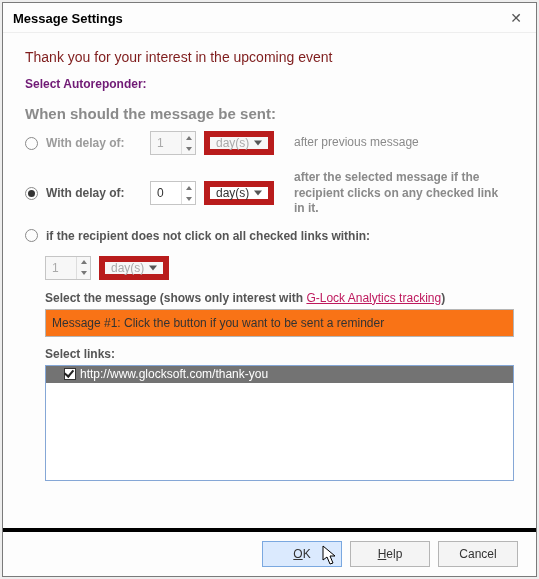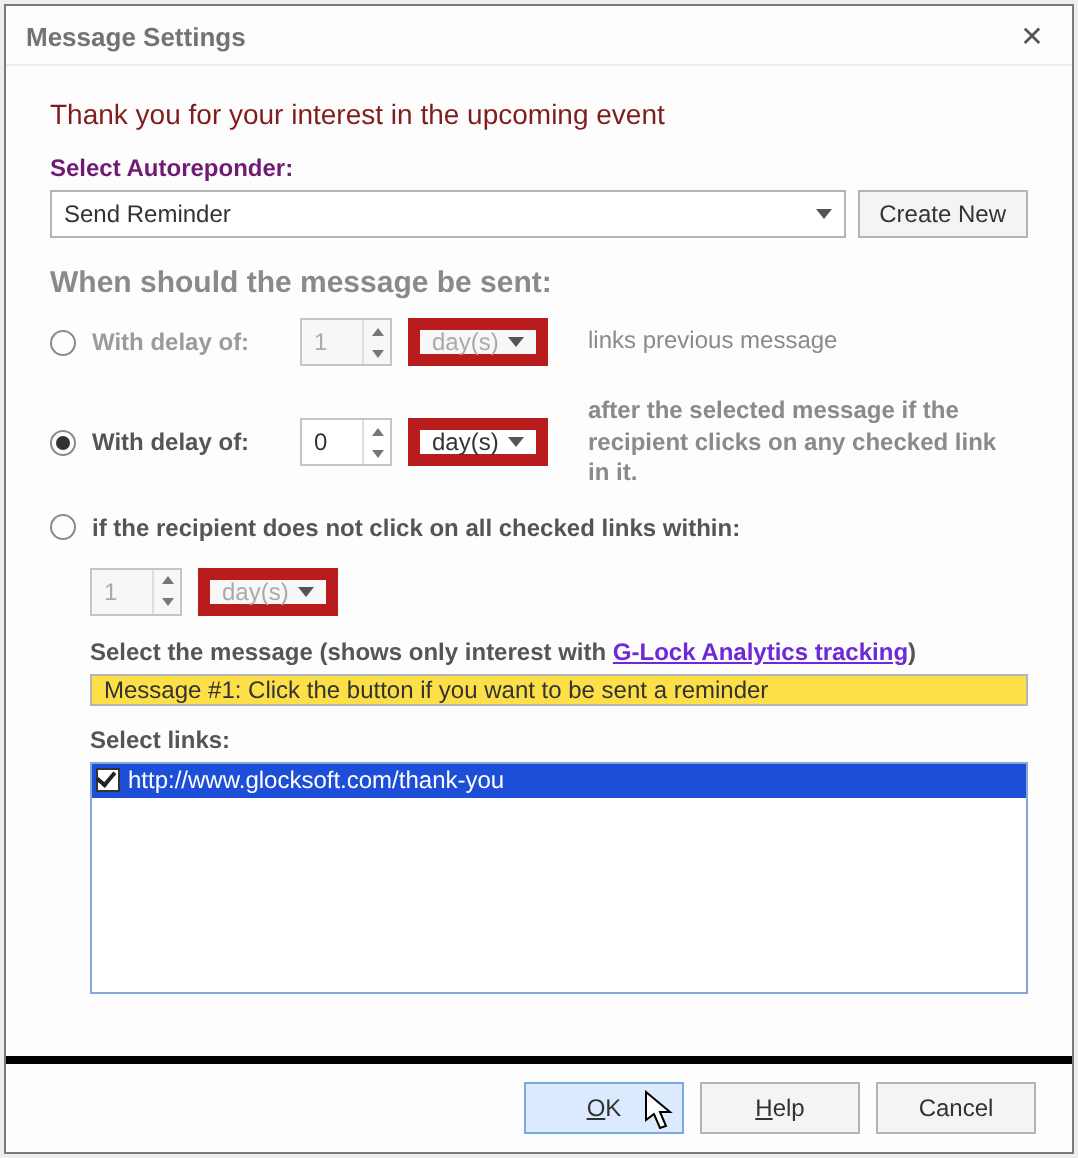--- a/index.html
+++ b/index.html
@@ -22,21 +22,21 @@
   }
   .titlebar {
     display: flex;
     justify-content: space-between;
     align-items: center;
     padding: 5px 10px 4px 10px;
     border-bottom: 1px solid #eee;
   }
   .titlebar .title {
     font-weight: bold;
-    color: #737373;
+    color: #000000;
     font-size: 13px;
   }
   .close-btn {
     width: 20px;
     height: 20px;
     line-height: 20px;
     text-align: center;
     color: #555;
     font-family: Arial, sans-serif;
     font-size: 14px;
@@ -193,48 +193,48 @@
   }
   .indent {
     padding-left: 20px;
   }
   .sub-label {
     font-weight: bold;
     color: #555;
     margin: 10px 0 4px 0;
   }
   .link {
-    color: #6d28d9;
+    color: #be185d;
     text-decoration: underline;
-    font-weight: bold;
+    font-weight: normal;
   }
   .msg-select {
     position: relative;
-    height: 16px;
+    height: 28px;
     border: 1px solid #b5b5b5;
-    background: #fde047;
+    background: #f97316;
     display: flex;
     align-items: center;
     padding: 0 22px 0 6px;
   }
   .links-box {
     height: 116px;
     border: 1px solid #85a7d6;
     background: #fff;
     margin-top: 2px;
     overflow: auto;
   }
   .link-row {
     display: flex;
     align-items: center;
     gap: 4px;
     height: 17px;
-    background: #1d4ed8;
+    background: #737373;
     color: #fff;
-    padding-left: 2px;
+    padding-left: 18px;
     font-size: 12px;
   }
   .checkbox {
     width: 12px; height: 12px;
     border: 1px solid #333;
     background: #fff;
     position: relative;
     flex: 0 0 auto;
   }
   .checkbox.checked::after {
@@ -280,45 +280,38 @@
   <div class="titlebar">
     <div class="title">Message Settings</div>
     <div class="close-btn">✕</div>
   </div>
 
   <div class="content">
 
     <div class="intro">Thank you for your interest in the upcoming event</div>
 
     <div class="label-row">Select Autoreponder:</div>
-    <div class="row">
-      <div class="select-main">
-        <span>Send Reminder</span>
-        <span class="tri"></span>
-      </div>
-      <div class="btn">Create New</div>
-    </div>
 
     <div class="section-h">When should the message be sent:</div>
 
     <div class="opt-row disabled">
       <div class="radio"></div>
       <div class="opt-label">With delay of:</div>
       <div class="spinctl">
         <span>1</span>
         <div class="arrows">
             <span class="up"></span>
             <span class="down"></span>
           </div>
       </div>
       <div class="combo">
         <span>day(s)</span>
         <span class="tri"></span>
       </div>
-      <div class="hint">links previous message</div>
+      <div class="hint">after previous message</div>
     </div>
 
     <div class="opt-row" style="margin-top:14px;">
       <div class="radio checked"></div>
       <div class="opt-label">With delay of:</div>
       <div class="spinctl">
         <span>0</span>
         <div class="arrows">
             <span class="up"></span>
             <span class="down"></span>

